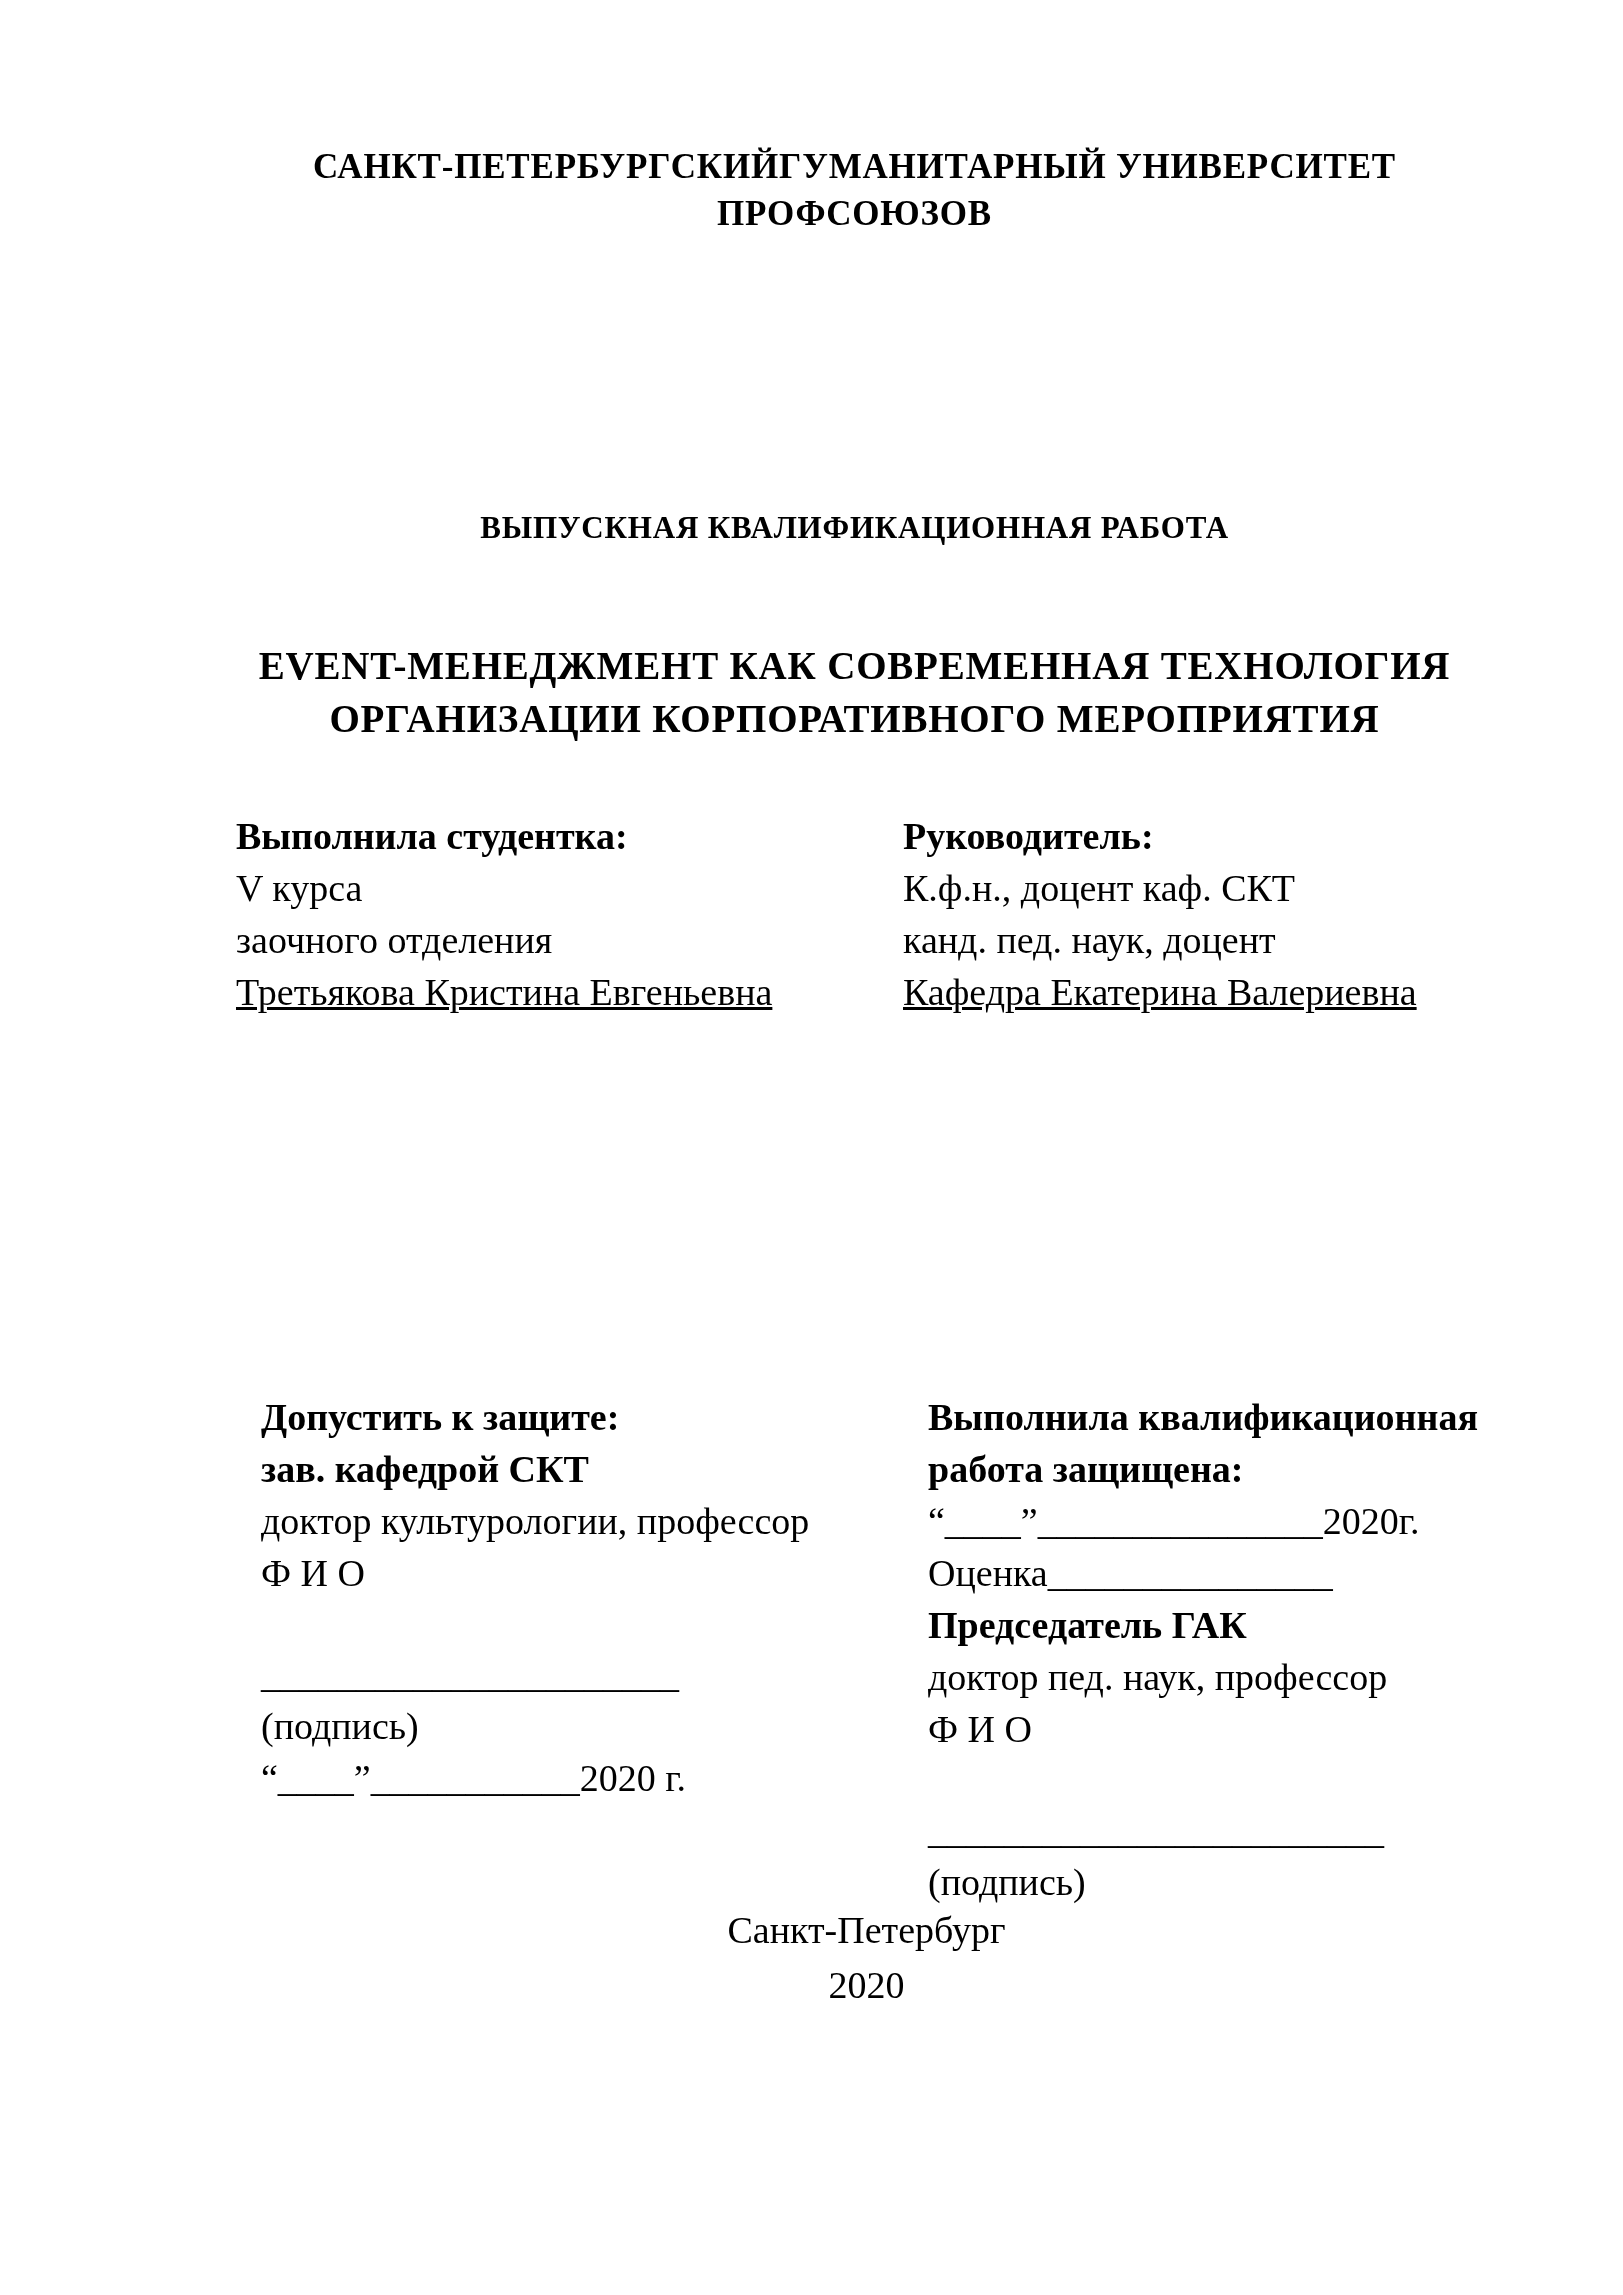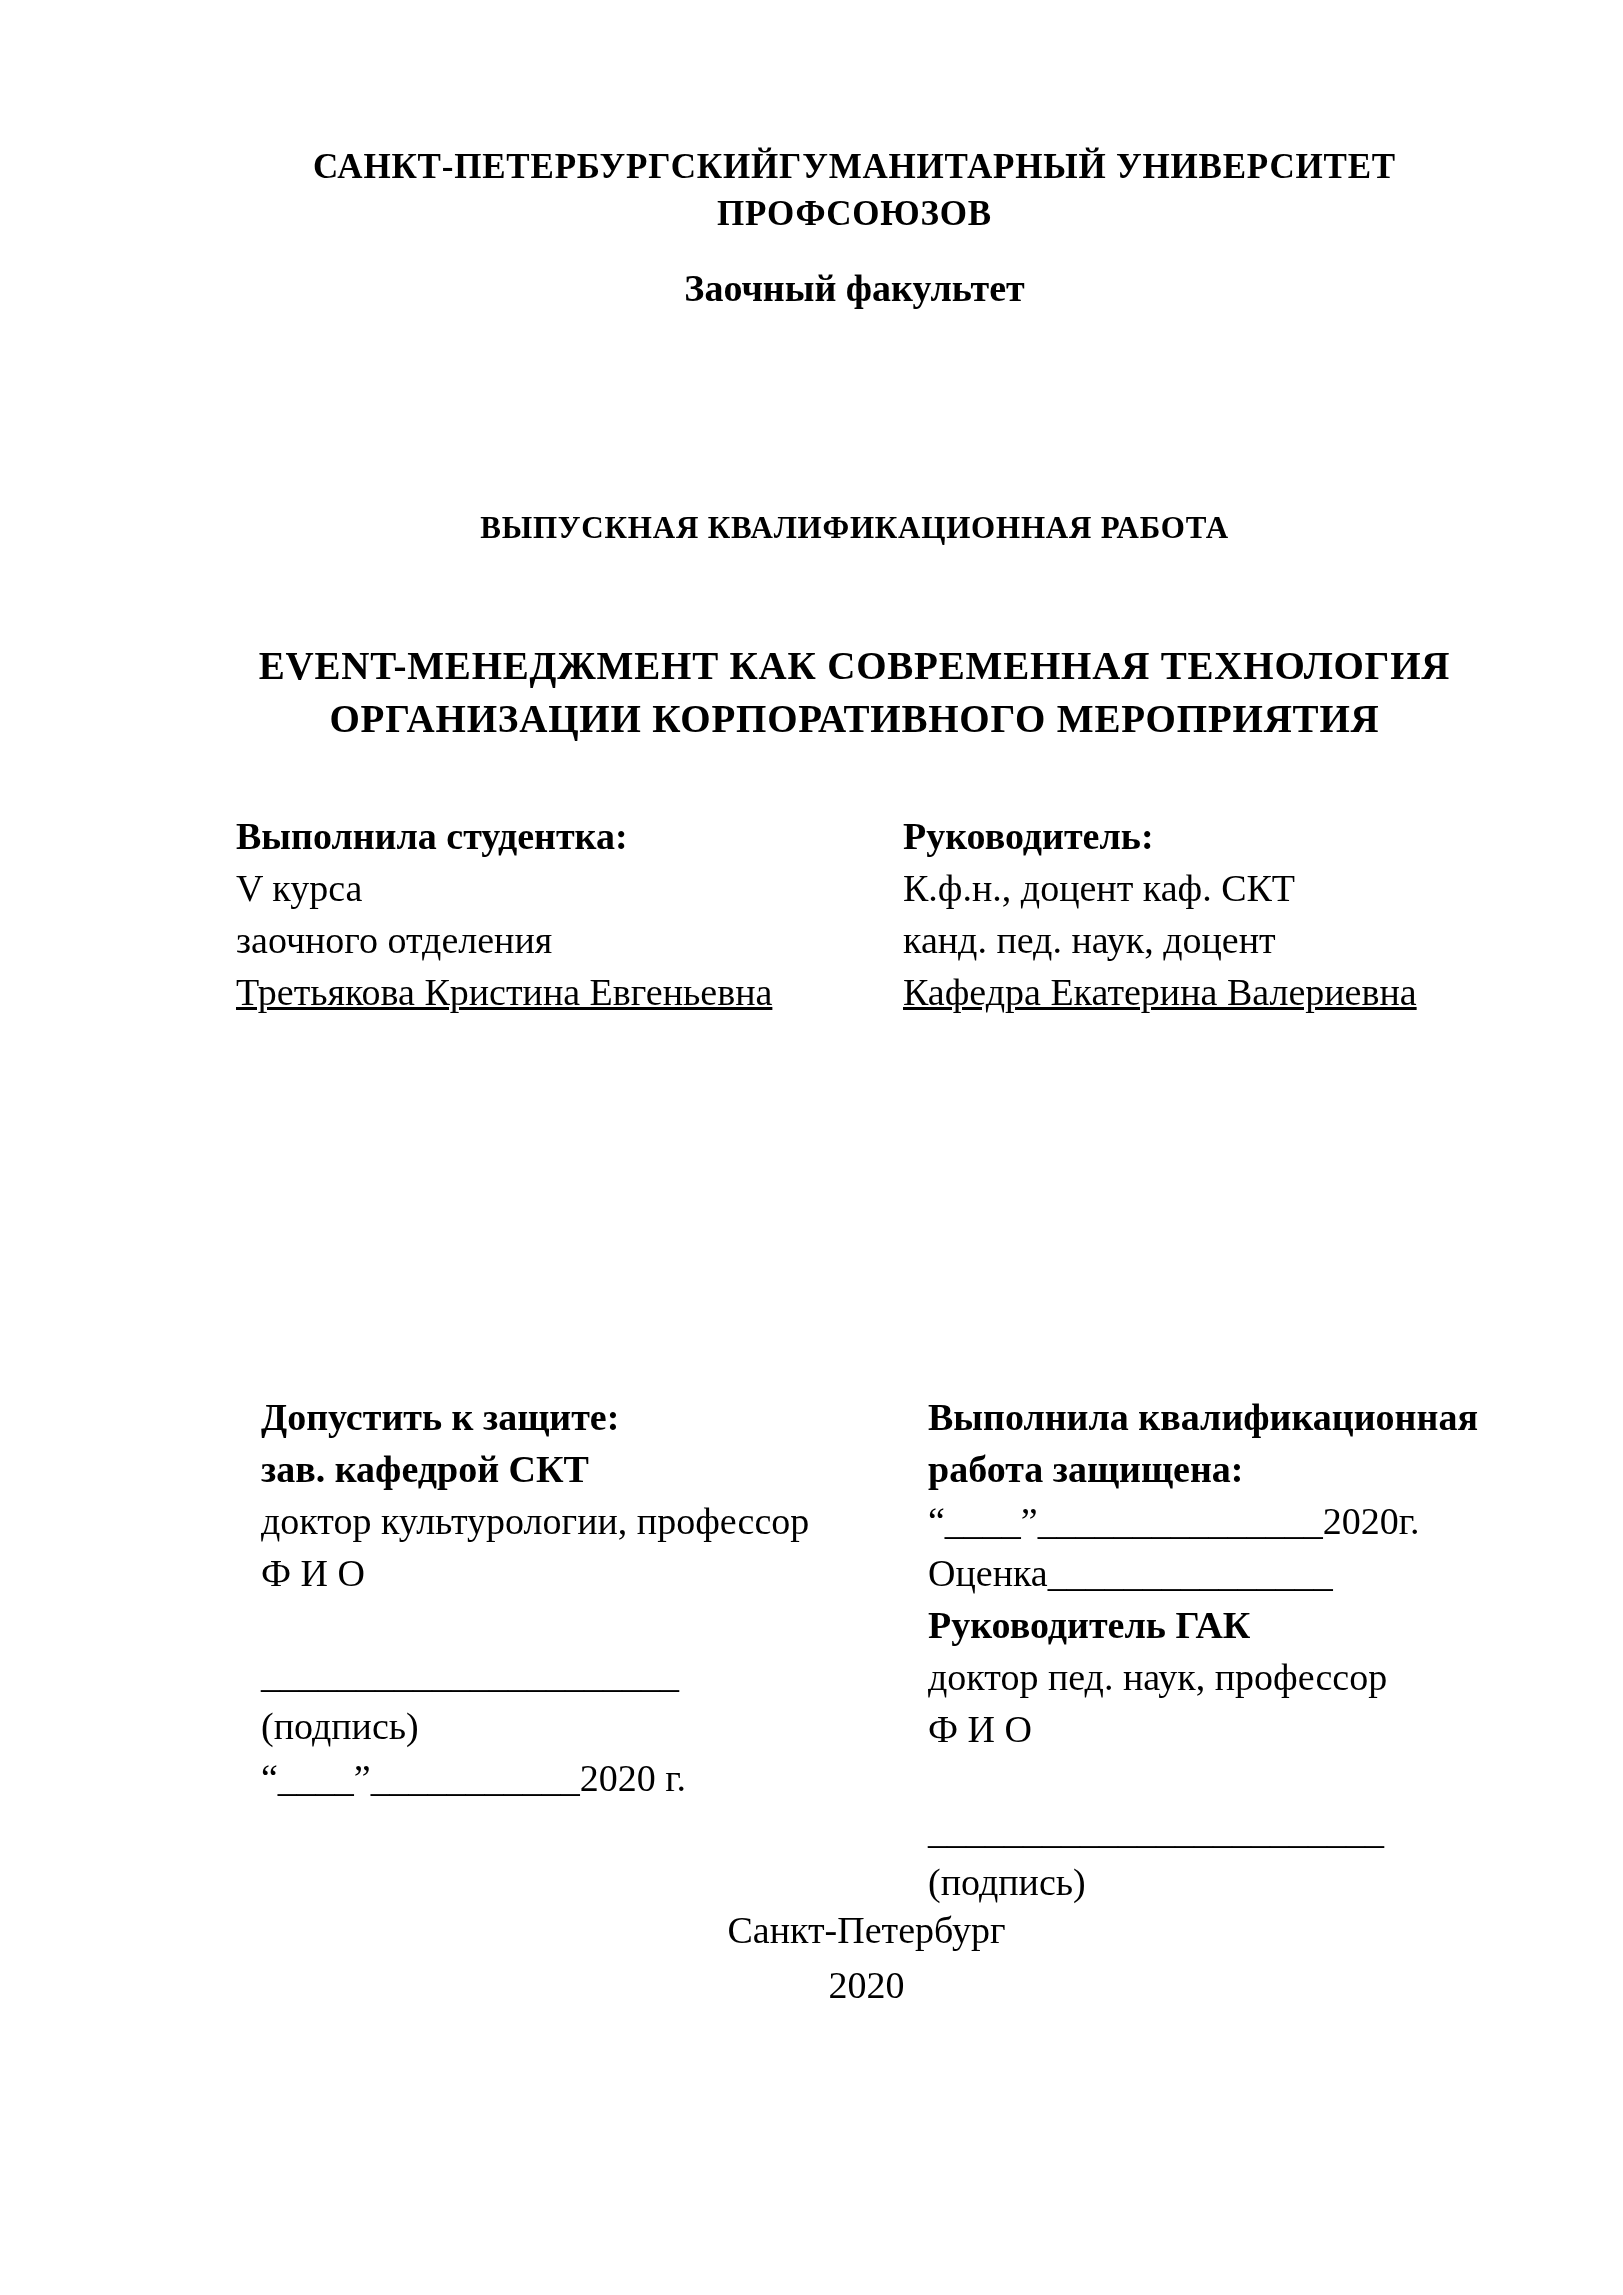--- a/index.html
+++ b/index.html
@@ -90,21 +90,20 @@
     line-height: 55px;
   }
 </style>
 </head>
 <body>
 
 <div class="page">
 
   <div class="header-block">
     <div class="university">САНКТ-ПЕТЕРБУРГСКИЙГУМАНИТАРНЫЙ УНИВЕРСИТЕТ ПРОФСОЮЗОВ</div>
-    <div class="faculty">Заочный факультет</div>
   </div>
 
 
   <div class="work-type">ВЫПУСКНАЯ КВАЛИФИКАЦИОННАЯ РАБОТА</div>
 
   <div class="thesis-title">
     <div class="line">EVENT-МЕНЕДЖМЕНТ КАК СОВРЕМЕННАЯ ТЕХНОЛОГИЯ</div>
     <div class="line">ОРГАНИЗАЦИИ КОРПОРАТИВНОГО МЕРОПРИЯТИЯ</div>
   </div>
 
@@ -130,21 +129,21 @@
     <div class="line sig-gap">______________________</div>
     <div class="line">(подпись)</div>
     <div class="line">“____”___________2020 г.</div>
   </div>
 
   <div class="col-right lower-cols">
     <div class="line b">Выполнила квалификационная</div>
     <div class="line b">работа защищена:</div>
     <div class="line">“____”_______________2020г.</div>
     <div class="line">Оценка_______________</div>
-    <div class="line b">Руководитель ГАК</div>
+    <div class="line b">Председатель ГАК</div>
     <div class="line">доктор пед. наук, профессор</div>
     <div class="line">Ф И О</div>
     <div class="line sig-gap">________________________</div>
     <div class="line">(подпись)</div>
   </div>
 
   <div class="bottom-block">
     <div class="line">Санкт-Петербург</div>
     <div class="line">2020</div>
   </div>

